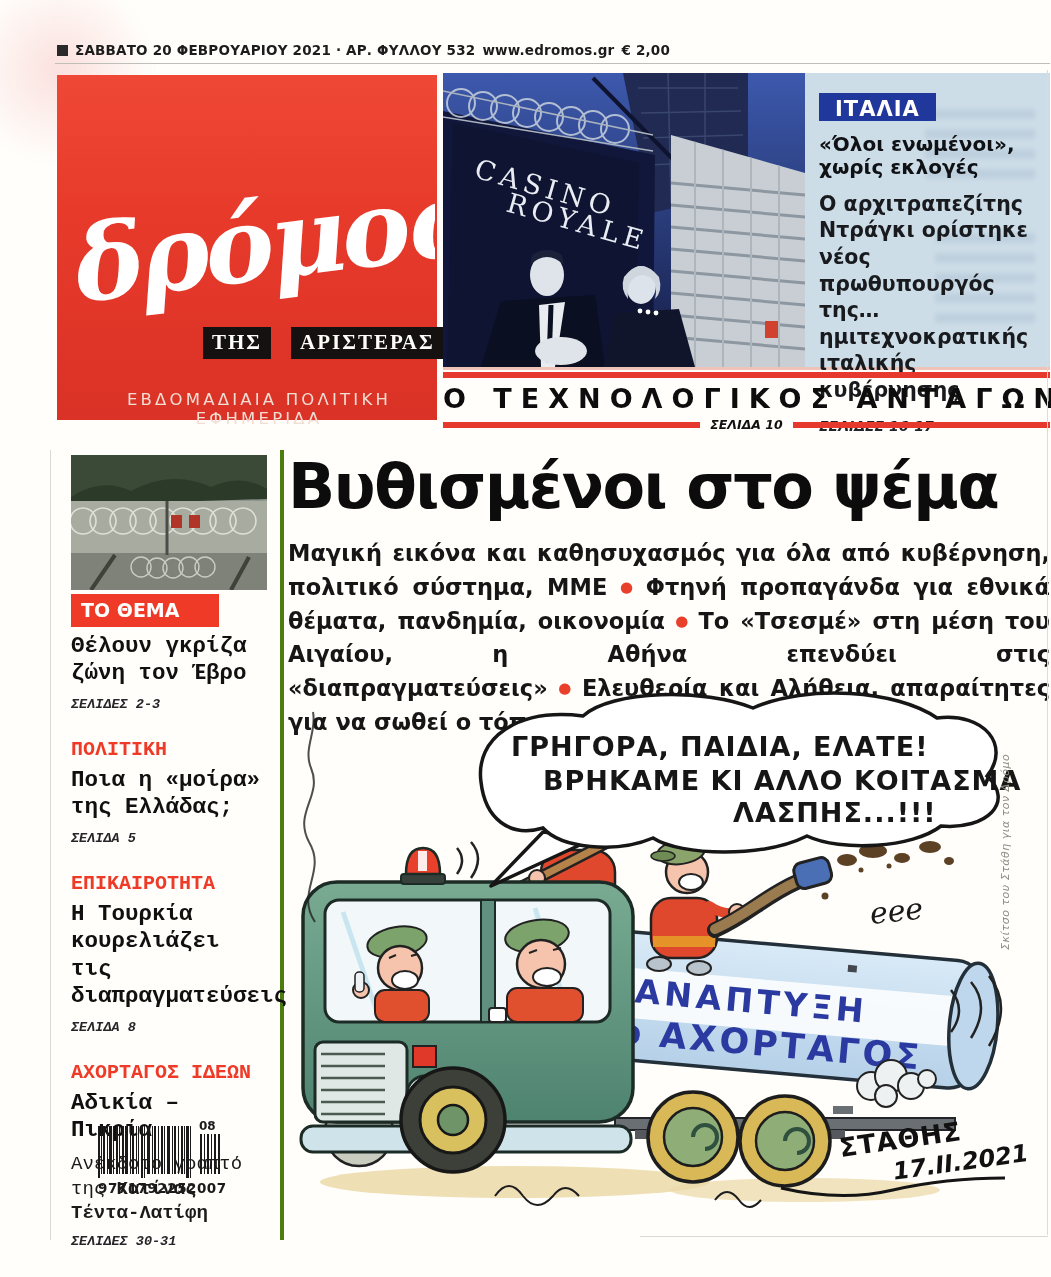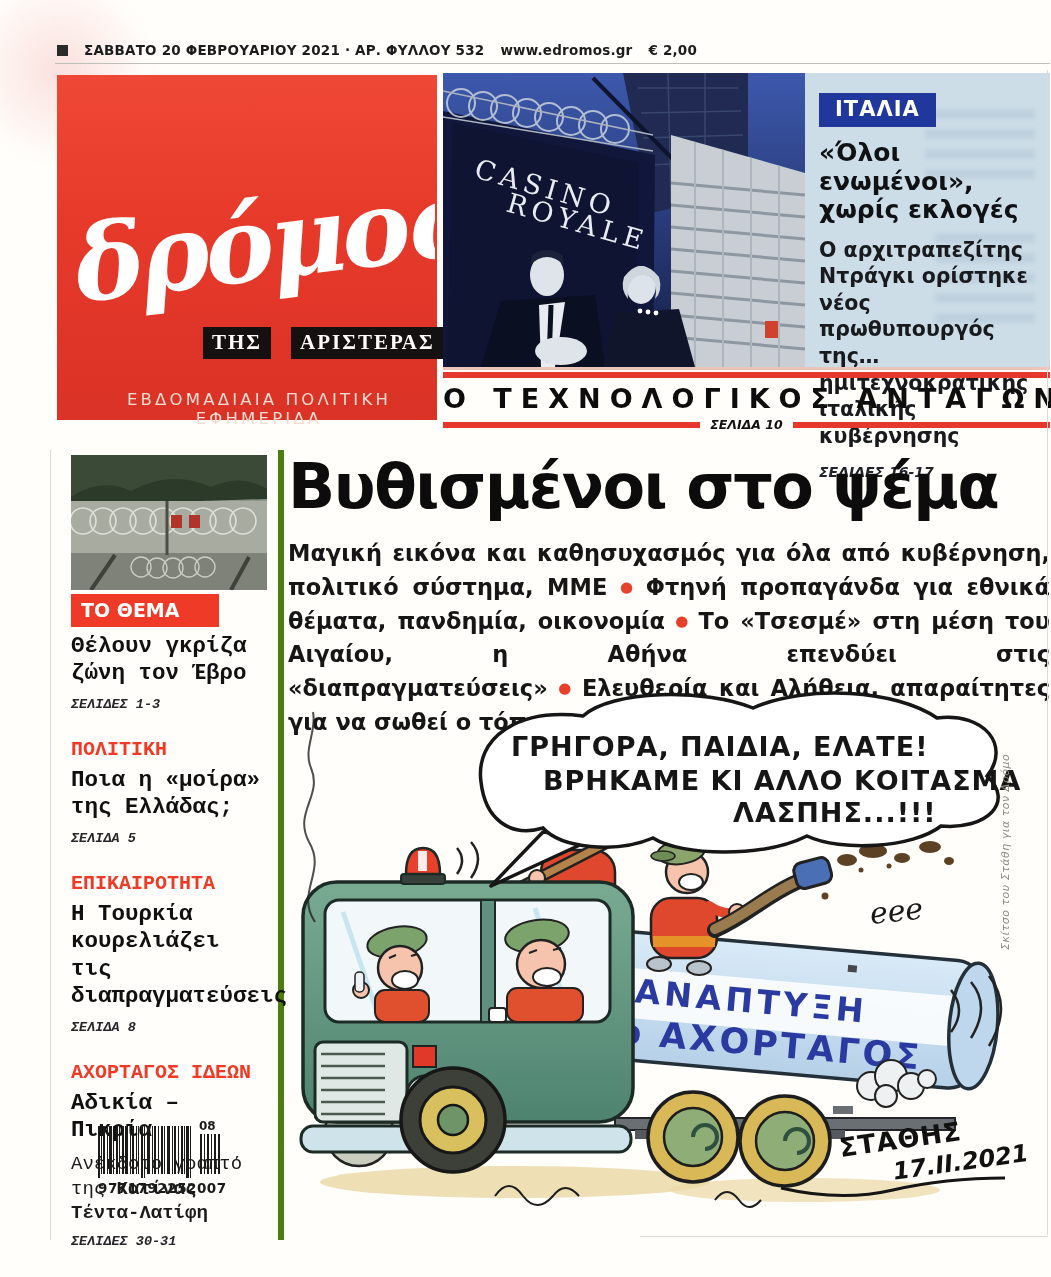--- a/index.html
+++ b/index.html
@@ -6,21 +6,21 @@
   .page{position:relative;width:1051px;height:1277px;background:#fffefb;overflow:hidden;
         font-family:"DejaVu Sans","Liberation Sans",sans-serif;color:#141414;}
   .abs{position:absolute;}
   
   .smudge{left:-35px;top:-25px;width:190px;height:190px;border-radius:50%;
           background:radial-gradient(circle,rgba(235,120,120,.22),rgba(235,120,120,0) 70%);filter:blur(4px);}
   .edge-r{left:1047px;top:70px;width:1px;height:1165px;background:#dcdcd4;}
   .edge-b{left:640px;top:1236px;width:408px;height:1px;background:#d9d9d1;}
   
   .topbar{left:57px;top:42px;width:960px;font-size:13.5px;font-weight:600;color:#1c1c1c;
-          display:flex;align-items:center;gap:16px;letter-spacing:.2px;}
+          display:flex;align-items:center;gap:7px;letter-spacing:.2px;}
   .sq{width:11px;height:11px;background:#2a2a2a;display:inline-block;}
   .topbar b{font-weight:800;}
   .toprule{left:55px;top:63px;width:995px;height:1px;background:#bfbfb9;}
   
   .masthead{left:57px;top:75px;width:380px;height:345px;
             background:linear-gradient(180deg,#ef4836 0%,#e73a2b 40%,#da3226 100%);}
   .mast-script{left:2px;top:78px;width:376px;height:170px;}
   .mast-strips{left:146px;top:252px;display:flex;gap:20px;}
   .strip{background:#141110;color:#fdfcf8;font-family:"Liberation Serif","DejaVu Serif",serif;
          font-weight:700;font-size:21px;letter-spacing:2px;padding:3px 9px 4px;}
@@ -28,39 +28,39 @@
            letter-spacing:3.2px;font-weight:500;padding-left:12px;}
   
   .hero{left:443px;top:73px;width:607px;height:294px;display:flex;border-bottom:3px solid #f0c3b9;}
   .hero-photo{width:362px;height:294px;background:#17224e;flex:none;}
   .italy{width:245px;height:294px;background:#cdddE8;background:#cddde8;flex:none;position:relative;
          padding:0;box-sizing:border-box;}
   .ghost{position:absolute;background:repeating-linear-gradient(180deg,rgba(120,150,175,.35) 0 10px,rgba(205,221,232,0) 10px 20px);
          filter:blur(2px);opacity:.5;}
   .italy-inner{position:absolute;left:14px;top:20px;width:218px;}
   .italy-badge{display:inline-block;background:#20389b;color:#fff;font-weight:800;font-size:21px;
-               letter-spacing:1px;padding:4px 16px 6px;}
-  .italy-head{margin-top:12px;font-size:25px;line-height:1.14;font-weight:800;color:#0f1114;}
+               letter-spacing:1px;padding:4px 16px 0;}
+  .italy-head{margin-top:12px;font-size:20px;line-height:1.14;font-weight:800;color:#0f1114;}
   .italy-body{margin-top:12px;font-size:20.5px;line-height:1.3;font-weight:700;color:#181a1e;}
   .italy-pages{margin-top:14px;font-size:14px;font-weight:700;font-style:italic;color:#20242a;}
   
   .tech{left:443px;top:372px;width:607px;}
   .tech .bar{height:6px;background:#e6382c;}
   .tech-head{text-align:center;font-size:27px;font-weight:600;letter-spacing:9px;color:#0d0d0d;
              padding:5px 0 3px;white-space:nowrap;}
   .tech-bottom{display:flex;align-items:center;gap:10px;}
   .tech-bottom .bar{flex:1;}
   .tech-page{font-size:12.5px;font-weight:800;font-style:italic;color:#111;white-space:nowrap;}
   
   .lead{left:288px;top:450px;width:762px;}
   .lead h1{margin:0;font-size:62px;font-weight:800;letter-spacing:-1.5px;color:#0c0c0c;white-space:nowrap;}
   .deck{margin-top:14px;font-size:22.5px;font-weight:700;line-height:1.5;color:#161616;text-align:justify;}
   .deck .bullet{color:#e8402a;font-size:15px;vertical-align:3px;margin:0 7px;}
   
-  .sidebar{left:50px;top:450px;width:234px;height:790px;border-left:1px solid #dbdbd3;border-right:6px solid #4d7c0f;box-sizing:border-box;}
+  .sidebar{left:50px;top:450px;width:234px;height:790px;border-left:1px solid #dbdbd3;border-right:4px solid #4d7c0f;box-sizing:border-box;}
   .sb-pad{padding-left:20px;width:196px;font-family:Liberation Mono, monospace;}
   .sb-photo{margin-left:20px;width:196px;height:135px;margin-top:5px;}
   .sb-badge{margin-left:20px;width:138px;background:#ee3a26;color:#fff;font-weight:800;font-size:19px;
             padding:5px 0 6px 10px;}
   .sb-kicker{color:#ee3a26;font-weight:800;font-size:20px;margin:26px 0 4px;}
   .sb-title{font-weight:800;font-size:22.5px;line-height:1.22;color:#101010;margin-top:6px;}
   .sb-sub{font-size:19px;font-weight:400;line-height:1.28;color:#1b1b1b;margin-top:8px;}
   .sb-sub b{font-weight:800;}
   .sb-pages{font-size:13.5px;font-weight:700;font-style:italic;color:#26262a;margin-top:9px;}
   
@@ -231,21 +231,21 @@
       </g>
       <line x1="96" y1="46" x2="96" y2="100" stroke="#4a4e46" stroke-width="3"></line>
       <rect x="100" y="60" width="11" height="13" fill="#b03428"></rect>
       <rect x="118" y="60" width="11" height="13" fill="#b03428"></rect>
       <line x1="20" y1="135" x2="44" y2="100" stroke="#3e423a" stroke-width="4"></line>
       <line x1="160" y1="135" x2="178" y2="102" stroke="#3e423a" stroke-width="4"></line>
     </svg>
     <div class="sb-badge">ΤΟ ΘΕΜΑ</div>
     <div class="sb-pad">
       <div class="sb-title">Θέλουν γκρίζα ζώνη τον Έβρο</div>
-      <div class="sb-pages">ΣΕΛΙΔΕΣ 1-3</div>
+      <div class="sb-pages">ΣΕΛΙΔΕΣ 2-3</div>
 
       <div class="sb-kicker">ΠΟΛΙΤΙΚΗ</div>
       <div class="sb-title">Ποια η «μοίρα» της Ελλάδας;</div>
       <div class="sb-pages">ΣΕΛΙΔΑ 5</div>
 
       <div class="sb-kicker">ΕΠΙΚΑΙΡΟΤΗΤΑ</div>
       <div class="sb-title">Η Τουρκία κουρελιάζει τις διαπραγματεύσεις</div>
       <div class="sb-pages">ΣΕΛΙΔΑ 8</div>
 
       <div class="sb-kicker">ΑΧΟΡΤΑΓΟΣ ΙΔΕΩΝ</div>

